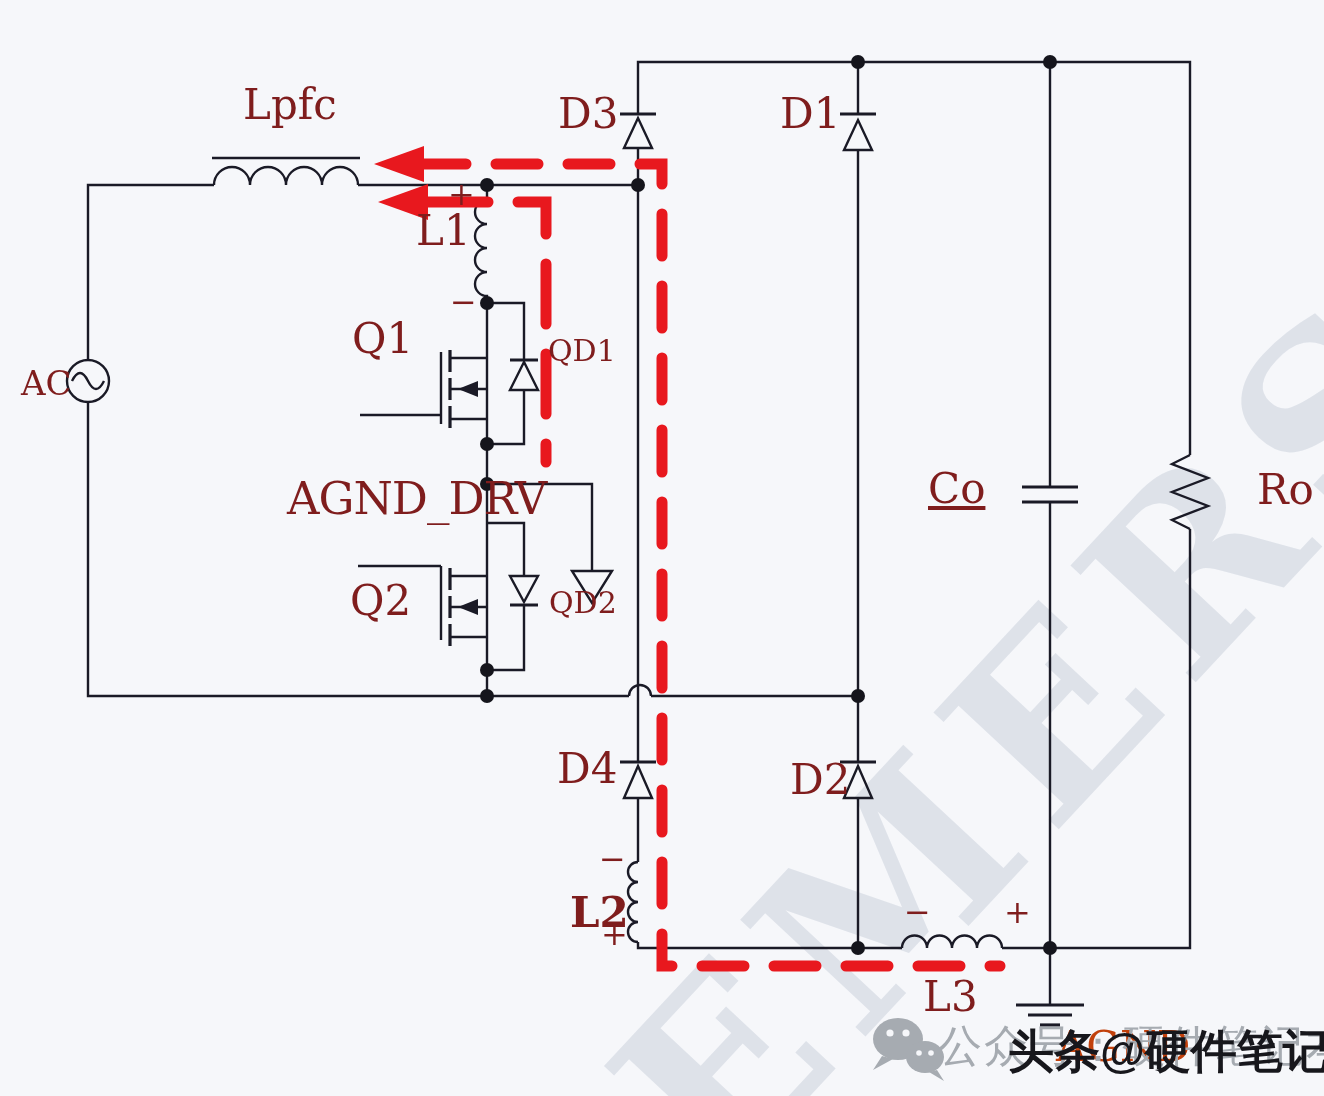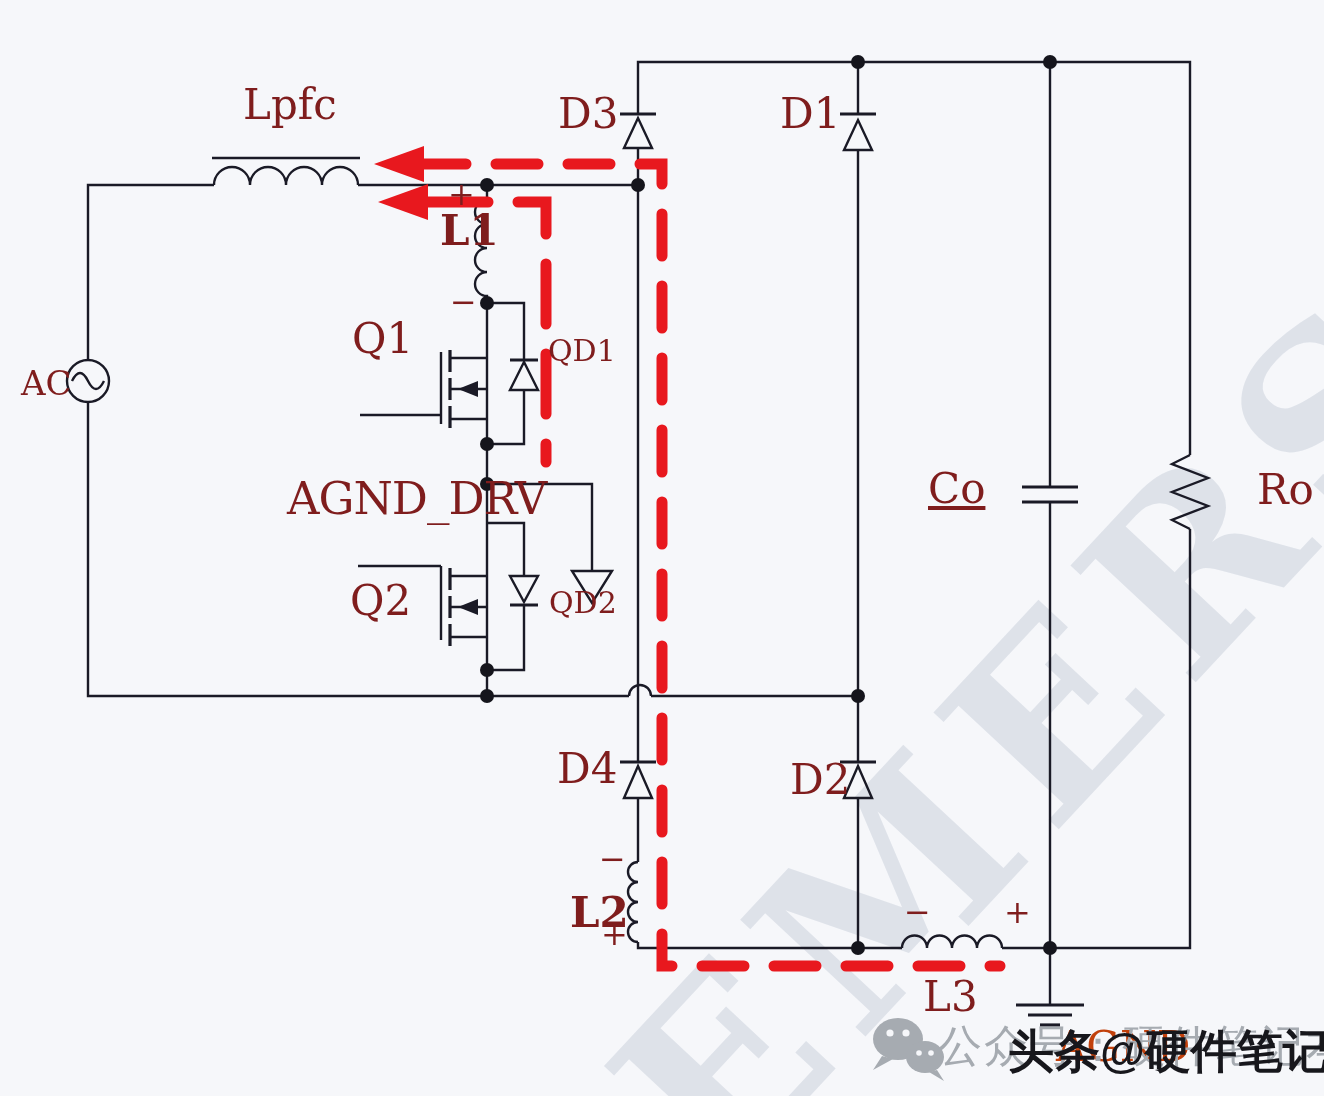--- a/index.html
+++ b/index.html
@@ -218,21 +218,21 @@
       <polygon points="937,1070 944,1081 929,1072" fill="#a6abb1"></polygon>
       <circle cx="919" cy="1053" r="2.8" fill="#f6f7fa"></circle>
       <circle cx="931" cy="1053" r="2.8" fill="#f6f7fa"></circle>
     </g>
   </svg>
 
   <div class="lbl fs42" style="left:243px;top:84px;">Lpfc</div>
   <div class="lbl fs42" style="left:558px;top:93px;">D3</div>
   <div class="lbl fs42" style="left:780px;top:93px;">D1</div>
   <div class="lbl fs32" style="left:448px;top:178px;">+</div>
-  <div class="lbl fs42" style="left:440px;top:210px;font-weight:bold;">L1</div>
+  <div class="lbl fs42" style="left:416px;top:210px;">L1</div>
   <div class="lbl fs32" style="left:450px;top:286px;">−</div>
   <div class="lbl fs42" style="left:352px;top:318px;">Q1</div>
   <div class="lbl fs38" style="left:548px;top:336px;">QD1</div>
   <div class="lbl fs36" style="left:287px;top:476px;">AGND_DRV</div>
   <div class="lbl fs42" style="left:350px;top:580px;">Q2</div>
   <div class="lbl fs38" style="left:549px;top:588px;">QD2</div>
   <div class="lbl fs42" style="left:557px;top:728px;margin-top:20px;">D4</div>
   <div class="lbl fs42" style="left:790px;top:753px;margin-top:6px;">D2</div>
   <div class="lbl fs32" style="left:599px;top:843px;">−</div>
   <div class="lbl fs42" style="left:570px;top:892px;font-weight:bold;">L2</div>

